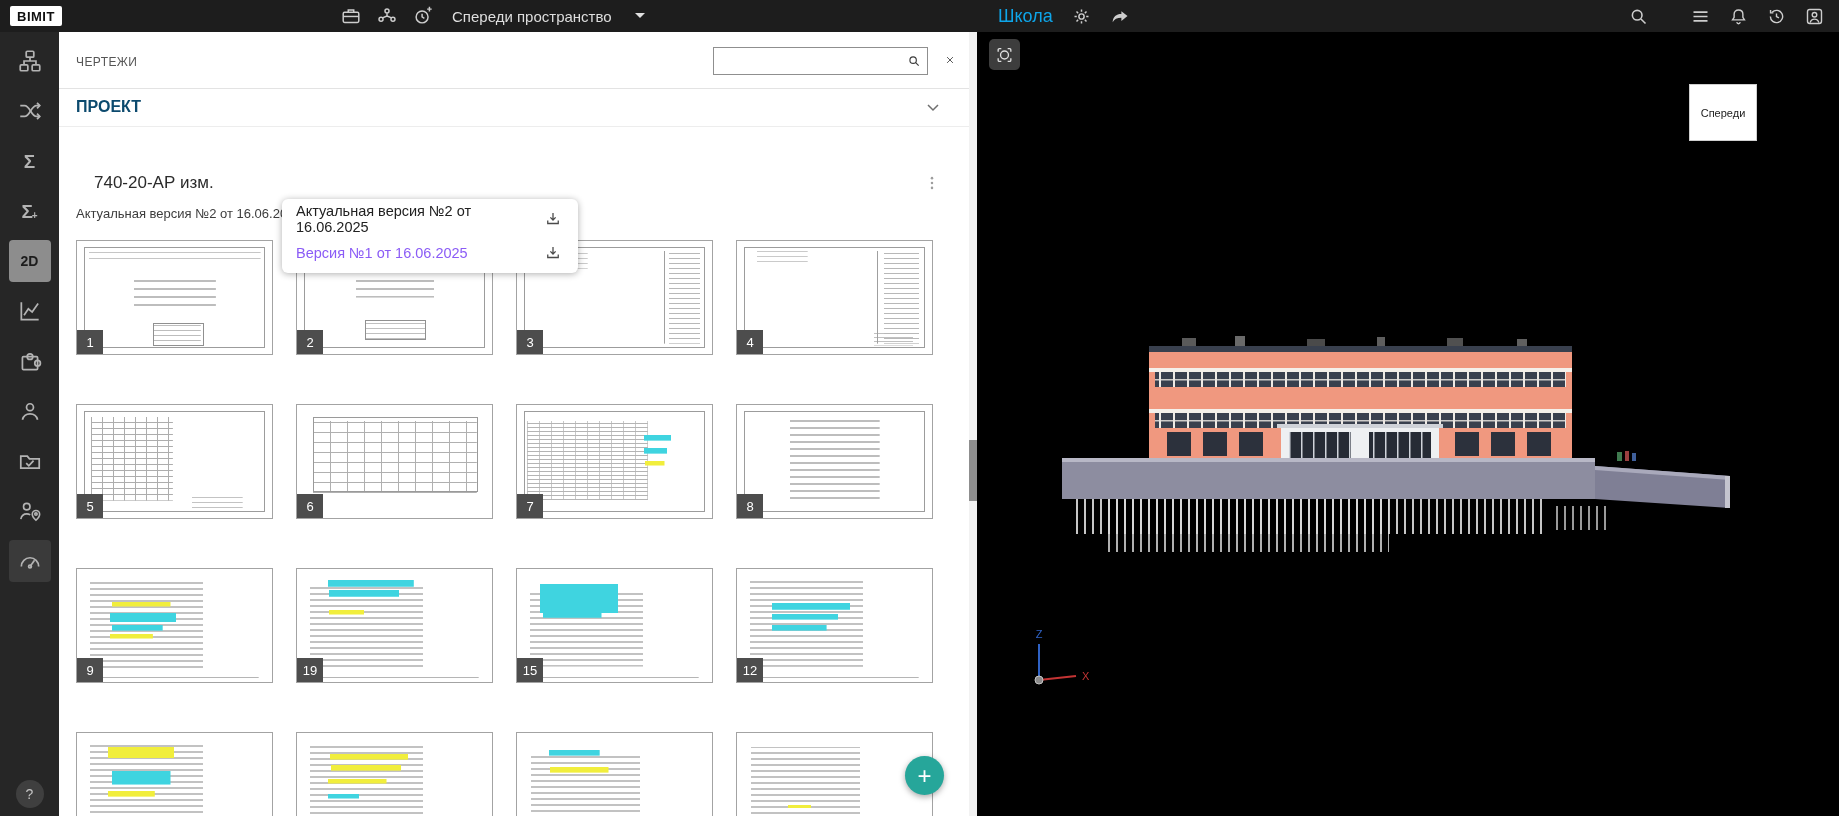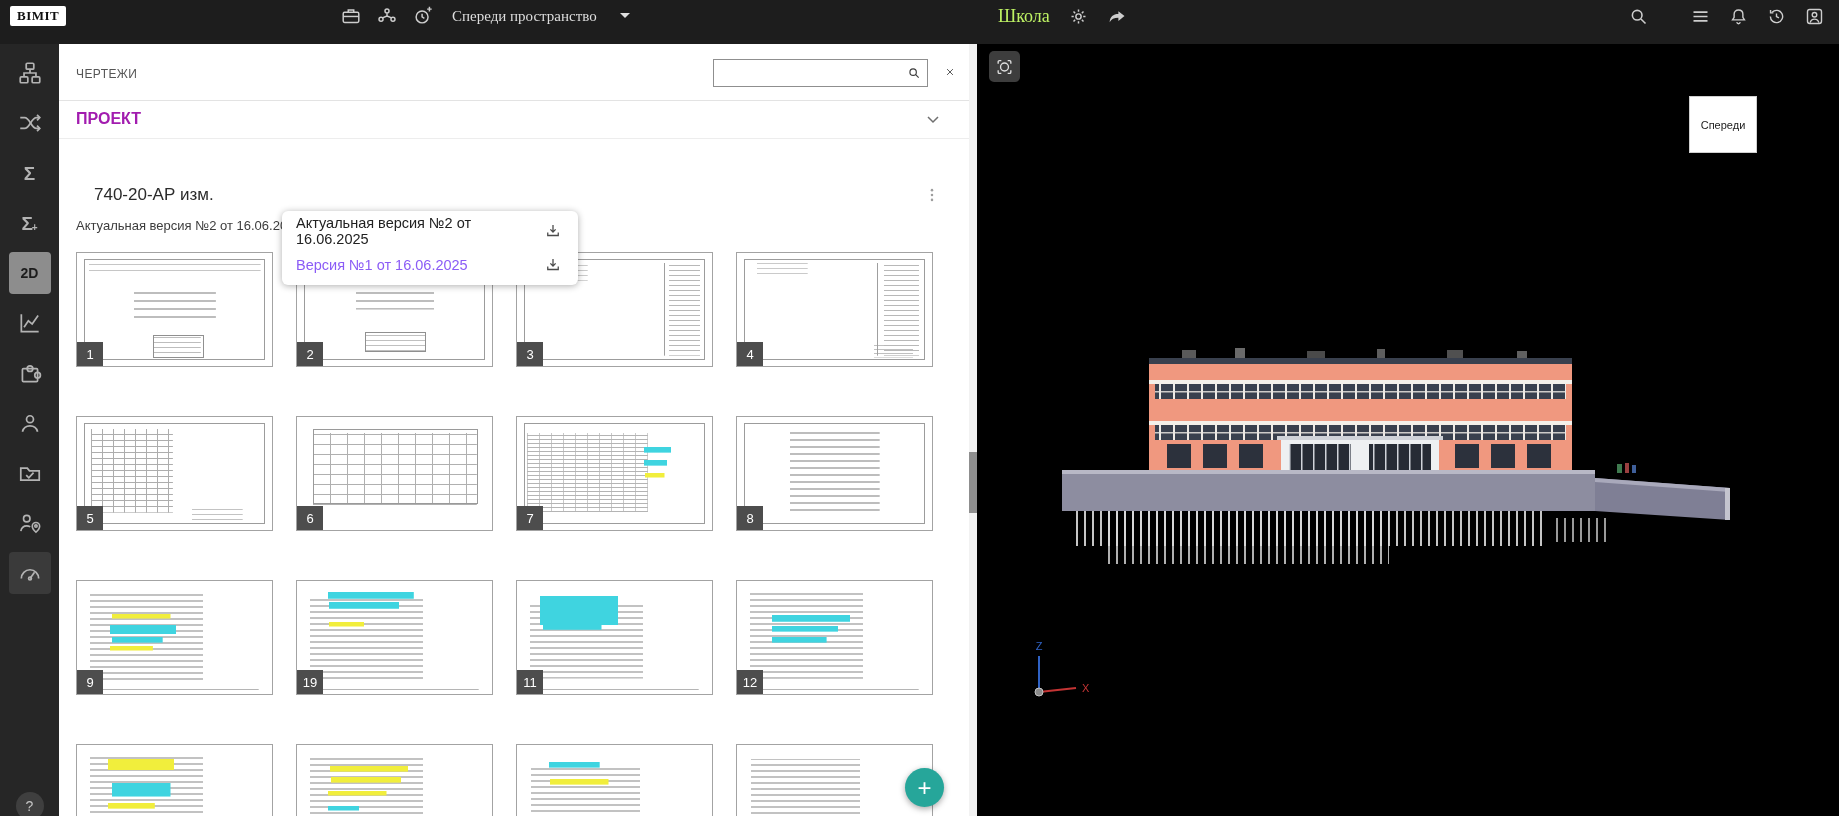--- a/index.html
+++ b/index.html
@@ -2,30 +2,30 @@
 <html><head>
 <meta charset="utf-8">
 <style>
   html,body{margin:0;padding:0;background:#000;}
   .app{position:relative;width:1839px;height:816px;overflow:hidden;
        font-family:"Liberation Sans","DejaVu Sans",sans-serif;background:#000;}
   svg{display:block}
   button{font-family:inherit}
 
   
-  .topbar{position:relative;height:44px;background:#1d1d1d;z-index:50;font-family:Liberation Serif, serif;}
+  .topbar{position:relative;height:32px;background:#1d1d1d;z-index:50;}
   .logo{position:absolute;left:10px;top:6px;height:20px;background:#fff;border-radius:2px;
         padding:0 7px;font-weight:700;font-size:13px;color:#101010;display:flex;align-items:center;
         letter-spacing:.5px;cursor:pointer;}
   .tb-icons-left{position:absolute;left:340px;top:0;height:32px;display:flex;align-items:center;gap:14px;color:#cdcdcd;}
   .tb-btn{background:none;border:0;padding:0;margin:0;cursor:pointer;color:#cdcdcd;display:flex;align-items:center;}
   .workspace{position:absolute;left:446px;top:0;height:32px;display:flex;align-items:center;gap:22px;
              color:#dedede;font-size:15px;cursor:pointer;background:none;border:0;}
   .tb-center{position:absolute;left:998px;top:0;height:32px;display:flex;align-items:center;gap:18px;}
-  .project-title{color:#bef264;font-size:18px;}
+  .project-title{color:#0ea5e9;font-size:18px;}
   .tb-right{position:absolute;right:14px;top:0;height:32px;display:flex;align-items:center;gap:17px;color:#cdcdcd;}
   .mr-extra{margin-right:24px;}
 
   
   .content{display:flex;height:784px;}
 
   
   .sidebar{width:59px;background:#262626;display:flex;flex-direction:column;align-items:center;
            padding-top:8px;gap:8px;flex:none;}
   .side-item{width:42px;height:42px;border-radius:4px;display:flex;align-items:center;justify-content:center;
@@ -46,21 +46,21 @@
               display:flex;align-items:center;background:#fff;}
   .search-box input{flex:1;border:0;outline:none;height:100%;padding:0 8px;font-size:13px;min-width:0;background:transparent;}
   .search-btn{width:26px;height:24px;border:0;background:none;display:flex;align-items:center;justify-content:center;cursor:pointer;color:#3c3c3c;}
   .close-btn{position:absolute;left:880px;top:17px;width:22px;height:22px;border:0;background:none;cursor:pointer;
              display:flex;align-items:center;justify-content:center;color:#4a4a4a;}
 
   .row{position:absolute;left:0;width:910px;display:flex;align-items:center;
        padding:0 26px 0 17px;box-sizing:border-box;background:#fff;}
   .row-project{top:56px;height:39px;border-bottom:1px solid #ededed;justify-content:space-between;cursor:pointer;}
   .row-ar{top:95px;height:39px;justify-content:space-between;cursor:pointer;}
-  .section-label{font-weight:700;font-size:16px;color:#a21caf;}
+  .section-label{font-weight:700;font-size:16px;color:#0c4a6e;}
   .row-folder{top:134px;height:34px;justify-content:space-between;padding-left:35px;}
   .folder-name{font-size:17px;color:#2b2b2b;}
   .kebab{border:0;background:none;cursor:pointer;padding:2px;color:#9e9e9e;display:flex;}
   .row-version{top:168px;height:26px;gap:6px;cursor:pointer;background:none;}
   .version-line{font-size:13px;color:#3c3c3c;}
   .chev{color:#6f6f6f;display:flex;}
 
   
   .version-menu{position:absolute;left:223px;top:167px;width:296px;background:#fff;border-radius:6px;
                 box-shadow:0 1px 7px rgba(0,0,0,.32);padding:3px 0;z-index:40;}
@@ -468,21 +468,21 @@
           <div class="thumb">
           <div class="sheet k-hl1"></div>
           <div class="thumb-num">9</div>
         </div>
           <div class="thumb">
           <div class="sheet k-hl2"></div>
           <div class="thumb-num">19</div>
         </div>
           <div class="thumb">
           <div class="sheet k-hl3"></div>
-          <div class="thumb-num">11</div>
+          <div class="thumb-num">15</div>
         </div>
           <div class="thumb">
           <div class="sheet k-hl4"></div>
           <div class="thumb-num">12</div>
         </div>
           <div class="thumb">
           <div class="sheet k-hl5"></div>
 
         </div>
           <div class="thumb">

